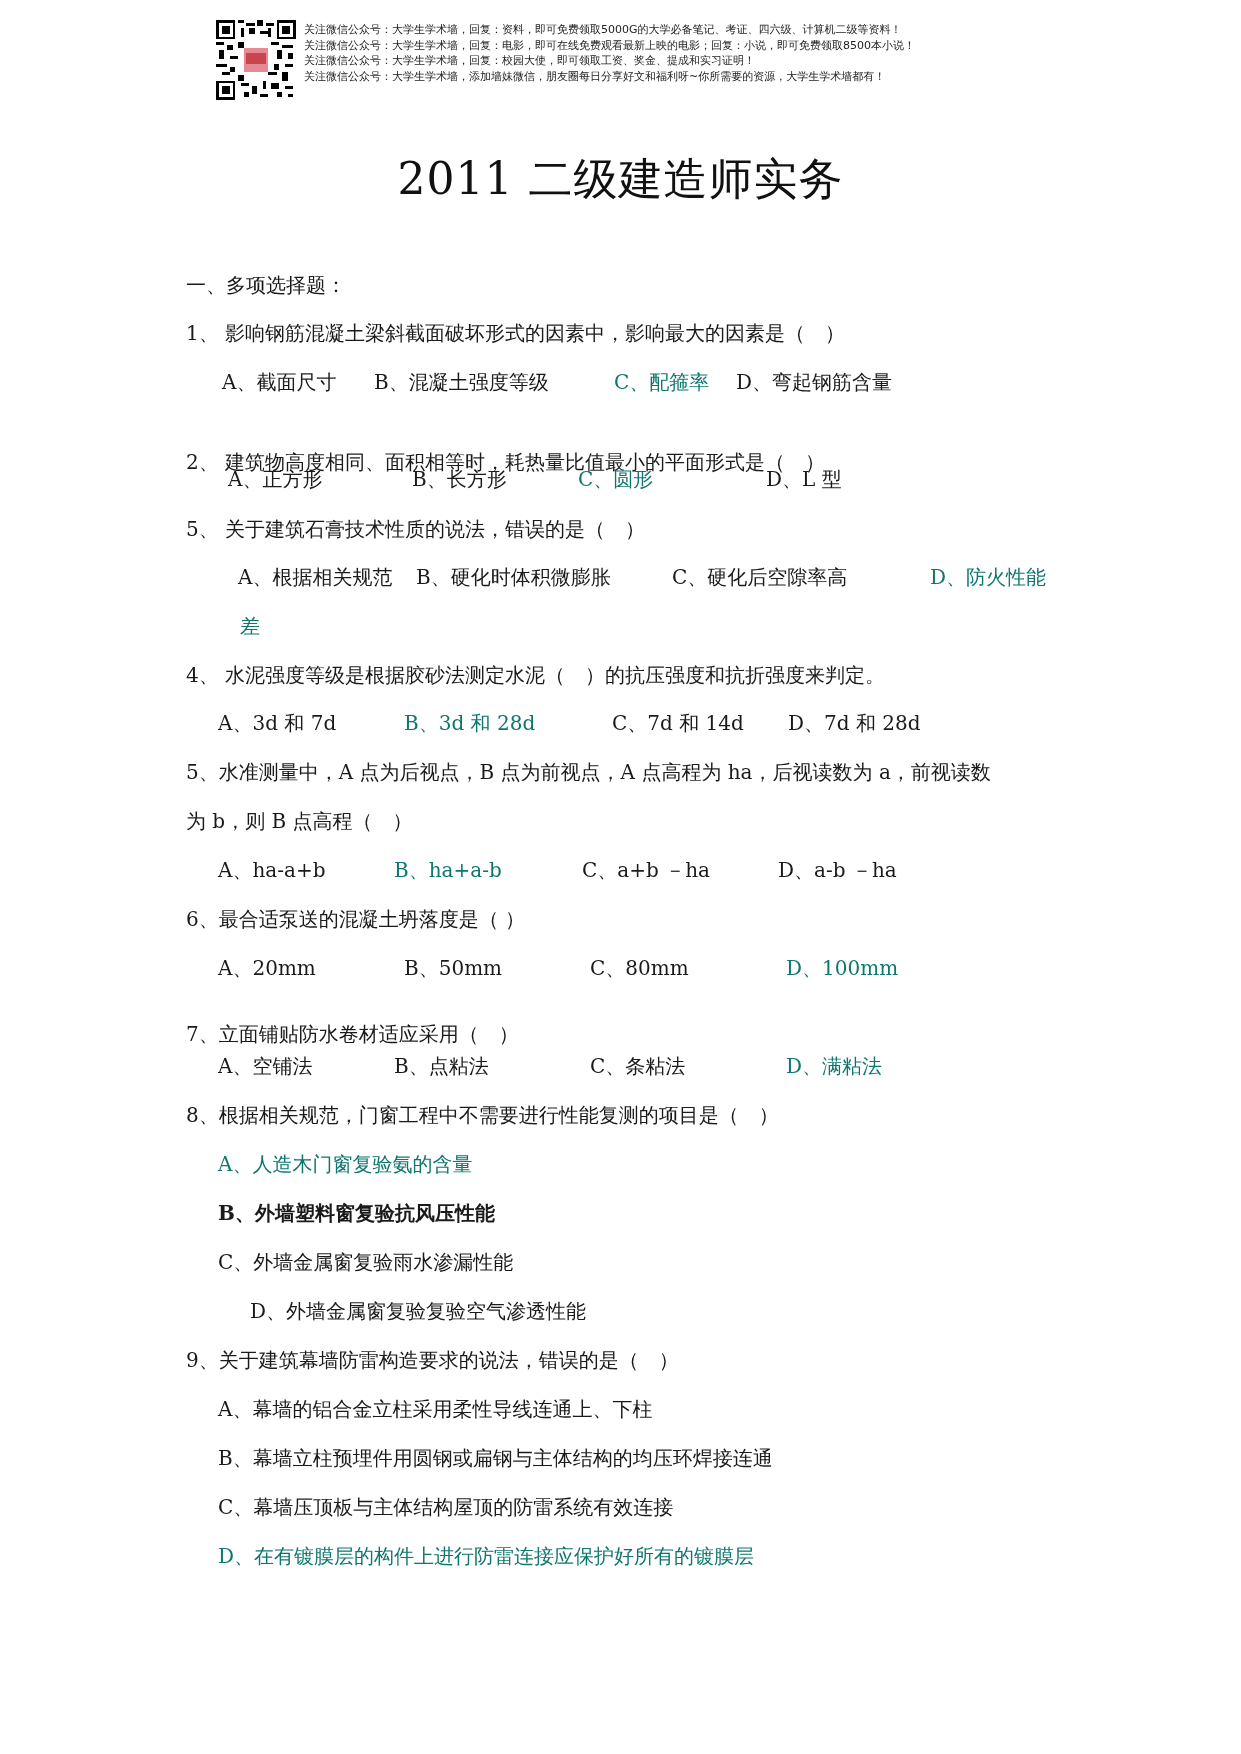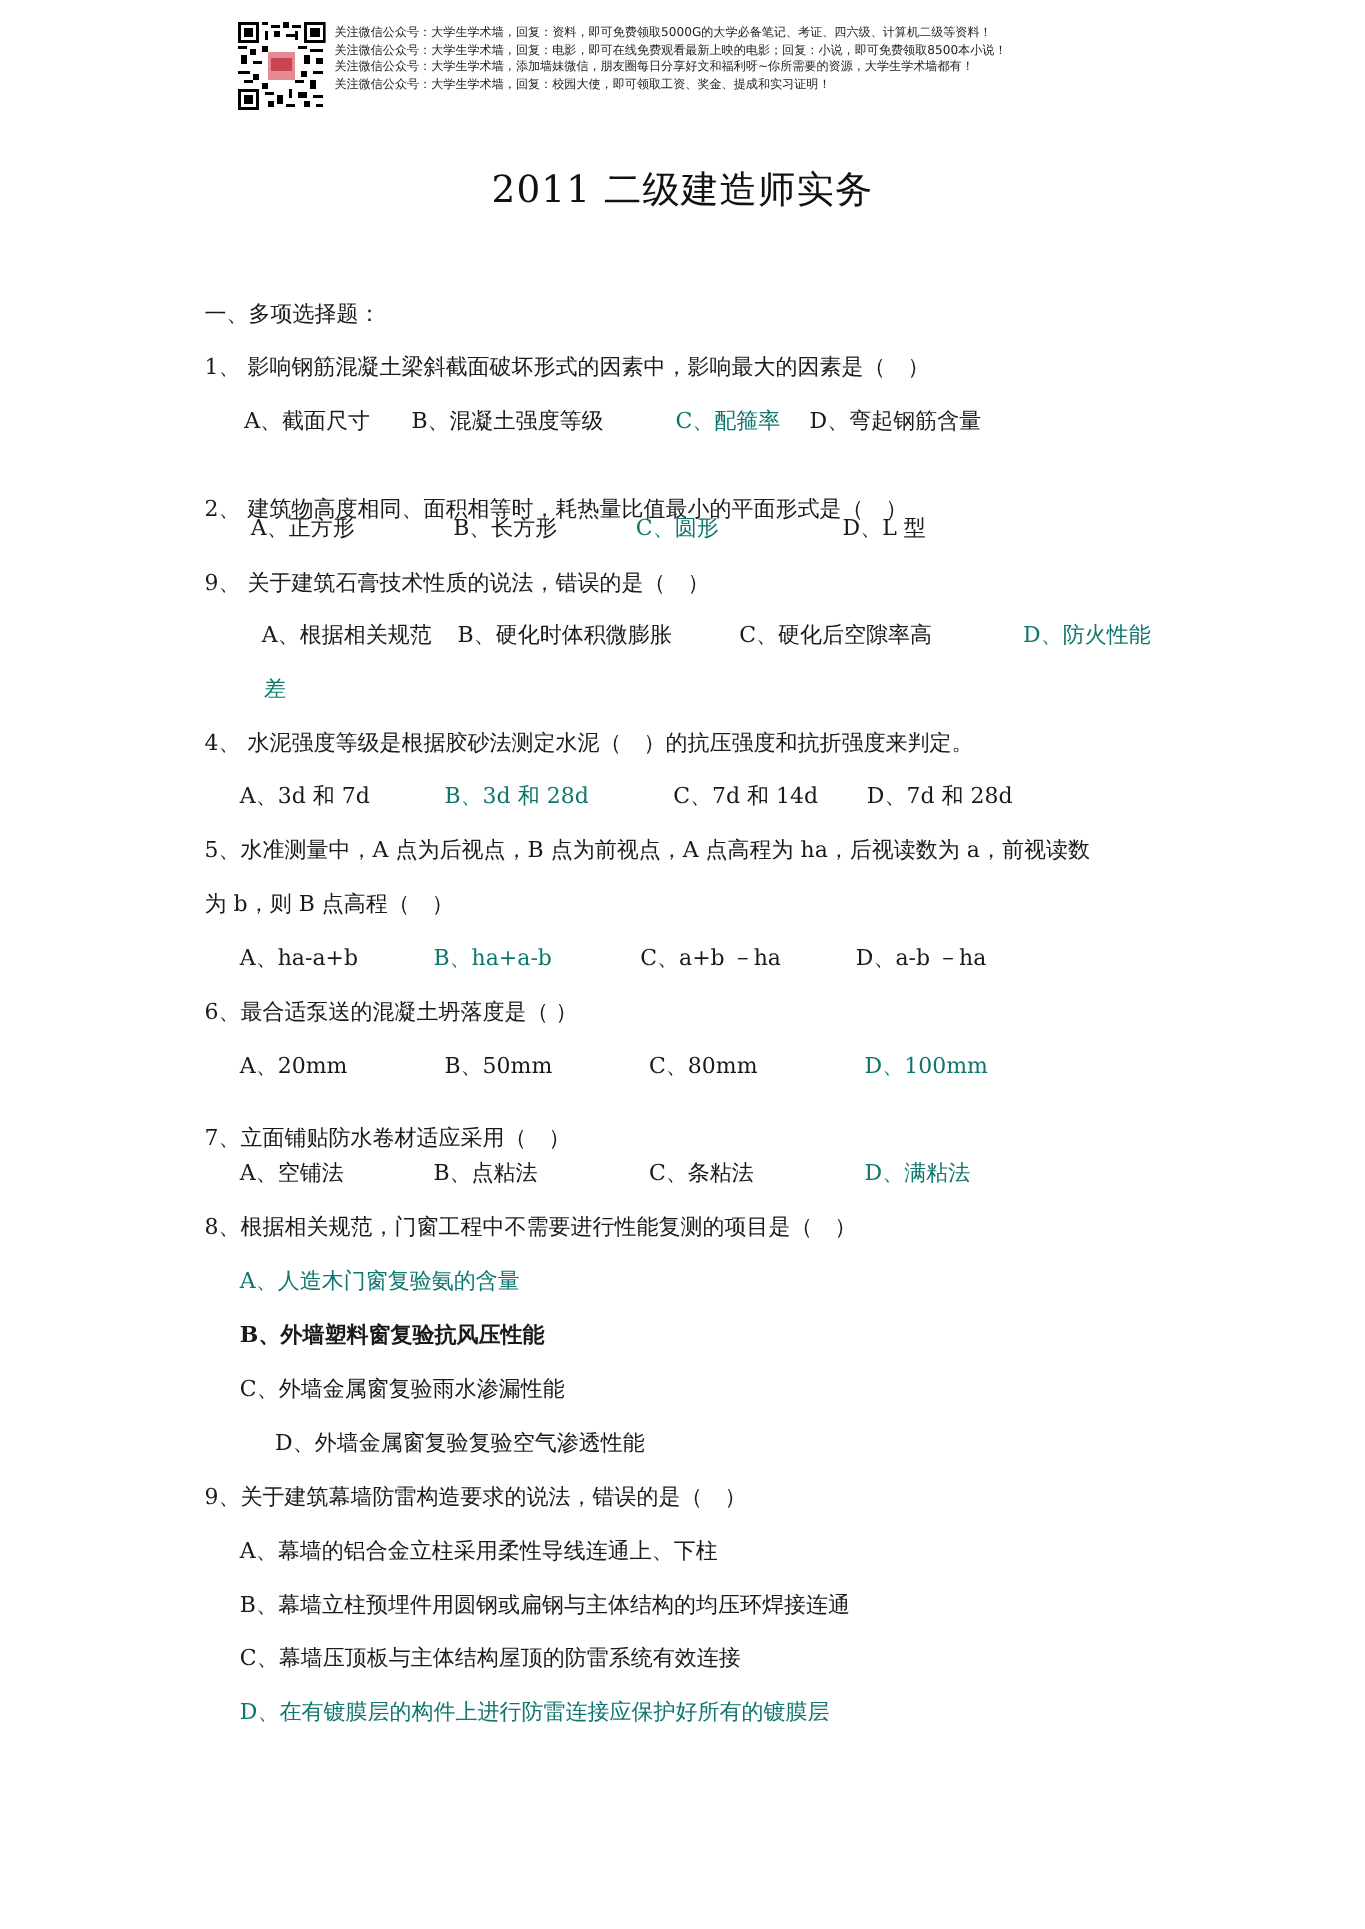--- a/index.html
+++ b/index.html
@@ -4,21 +4,21 @@
 <style>
   html, body { margin: 0; padding: 0; background: #ffffff; }
   body { width: 1241px; height: 1754px; position: relative; overflow: hidden;
          font-family: "DejaVu Serif", "Liberation Serif", serif; color: #1a1a1a; }
   .header { position: absolute; left: 216px; top: 20px; width: 760px; height: 84px; }
   .qr { position: absolute; left: 0; top: 0; width: 80px; height: 80px; }
   .promo { position: absolute; left: 88px; top: 2px; font-family: "DejaVu Sans", "Liberation Sans", sans-serif;
            font-size: 11px; line-height: 15.5px; color: #222; white-space: nowrap; }
   .promo div { height: 15.5px; }
   .title { position: absolute; left: 0; width: 1241px; top: 150px; text-align: center;
-           font-size: 34px; font-family: "DejaVu Serif", "Liberation Serif", serif; color: #111; letter-spacing: 1px; }
+           font-size: 44px; font-family: "DejaVu Serif", "Liberation Serif", serif; color: #111; letter-spacing: 1px; }
   .line { position: absolute; font-size: 20px; white-space: nowrap; color: #1a1a1a; }
   .red { color: #0f766e; }
   .opt { position: absolute; white-space: nowrap; }
 </style>
 </head>
 <body>
 
 <div class="header">
   <svg class="qr" viewBox="0 0 29 29" shape-rendering="crispEdges">
     <rect width="29" height="29" fill="#fff"></rect>
@@ -66,22 +66,22 @@
         <rect x="16" y="27" width="3" height="1"></rect>
         <rect x="22" y="26" width="2" height="2"></rect>
         <rect x="26" y="27" width="2" height="1"></rect>
     </g>
     <rect x="10" y="10" width="9" height="9" fill="#e58a92"></rect>
     <rect x="11" y="12" width="7" height="4" fill="#c8444f"></rect>
   </svg>
   <div class="promo">
     <div>关注微信公众号：大学生学术墙，回复：资料，即可免费领取5000G的大学必备笔记、考证、四六级、计算机二级等资料！</div>
     <div>关注微信公众号：大学生学术墙，回复：电影，即可在线免费观看最新上映的电影；回复：小说，即可免费领取8500本小说！</div>
+    <div>关注微信公众号：大学生学术墙，回复：校园大使，即可领取工资、奖金、提成和实习证明！</div>
     <div>关注微信公众号：大学生学术墙，添加墙妹微信，朋友圈每日分享好文和福利呀~你所需要的资源，大学生学术墙都有！</div>
-    <div>关注微信公众号：大学生学术墙，回复：校园大使，即可领取工资、奖金、提成和实习证明！</div>
   </div>
 </div>
 
 <div class="title">2011 二级建造师实务</div>
 
 <div class="line" style="left:186px; top:272px;">一、多项选择题：</div>
 
 <div class="line" style="left:186px; top:320px;">1、 影响钢筋混凝土梁斜截面破坏形式的因素中，影响最大的因素是（　）</div>
 <div class="line" style="left:222px; top:369px;">
   <span class="opt" style="left:0">A、截面尺寸</span>
@@ -91,21 +91,21 @@
 </div>
 
 <div class="line" style="left:186px; top:417px;margin-top:32px;">2、 建筑物高度相同、面积相等时，耗热量比值最小的平面形式是（　）</div>
 <div class="line" style="left:228px; top:466px;">
   <span class="opt" style="left:0">A、正方形</span>
   <span class="opt" style="left:184px">B、长方形</span>
   <span class="opt red" style="left:350px">C、圆形</span>
   <span class="opt" style="left:538px">D、L 型</span>
 </div>
 
-<div class="line" style="left:186px; top:516px;">9、 关于建筑石膏技术性质的说法，错误的是（　）</div>
+<div class="line" style="left:186px; top:516px;">5、 关于建筑石膏技术性质的说法，错误的是（　）</div>
 <div class="line" style="left:238px; top:564px;">
   <span class="opt" style="left:0">A、根据相关规范</span>
   <span class="opt" style="left:178px">B、硬化时体积微膨胀</span>
   <span class="opt" style="left:434px">C、硬化后空隙率高</span>
   <span class="opt red" style="left:692px">D、防火性能</span>
 </div>
 <div class="line red" style="left:240px; top:613px;">差</div>
 
 <div class="line" style="left:186px; top:662px;">4、 水泥强度等级是根据胶砂法测定水泥（　）的抗压强度和抗折强度来判定。</div>
 <div class="line" style="left:218px; top:710px;">

